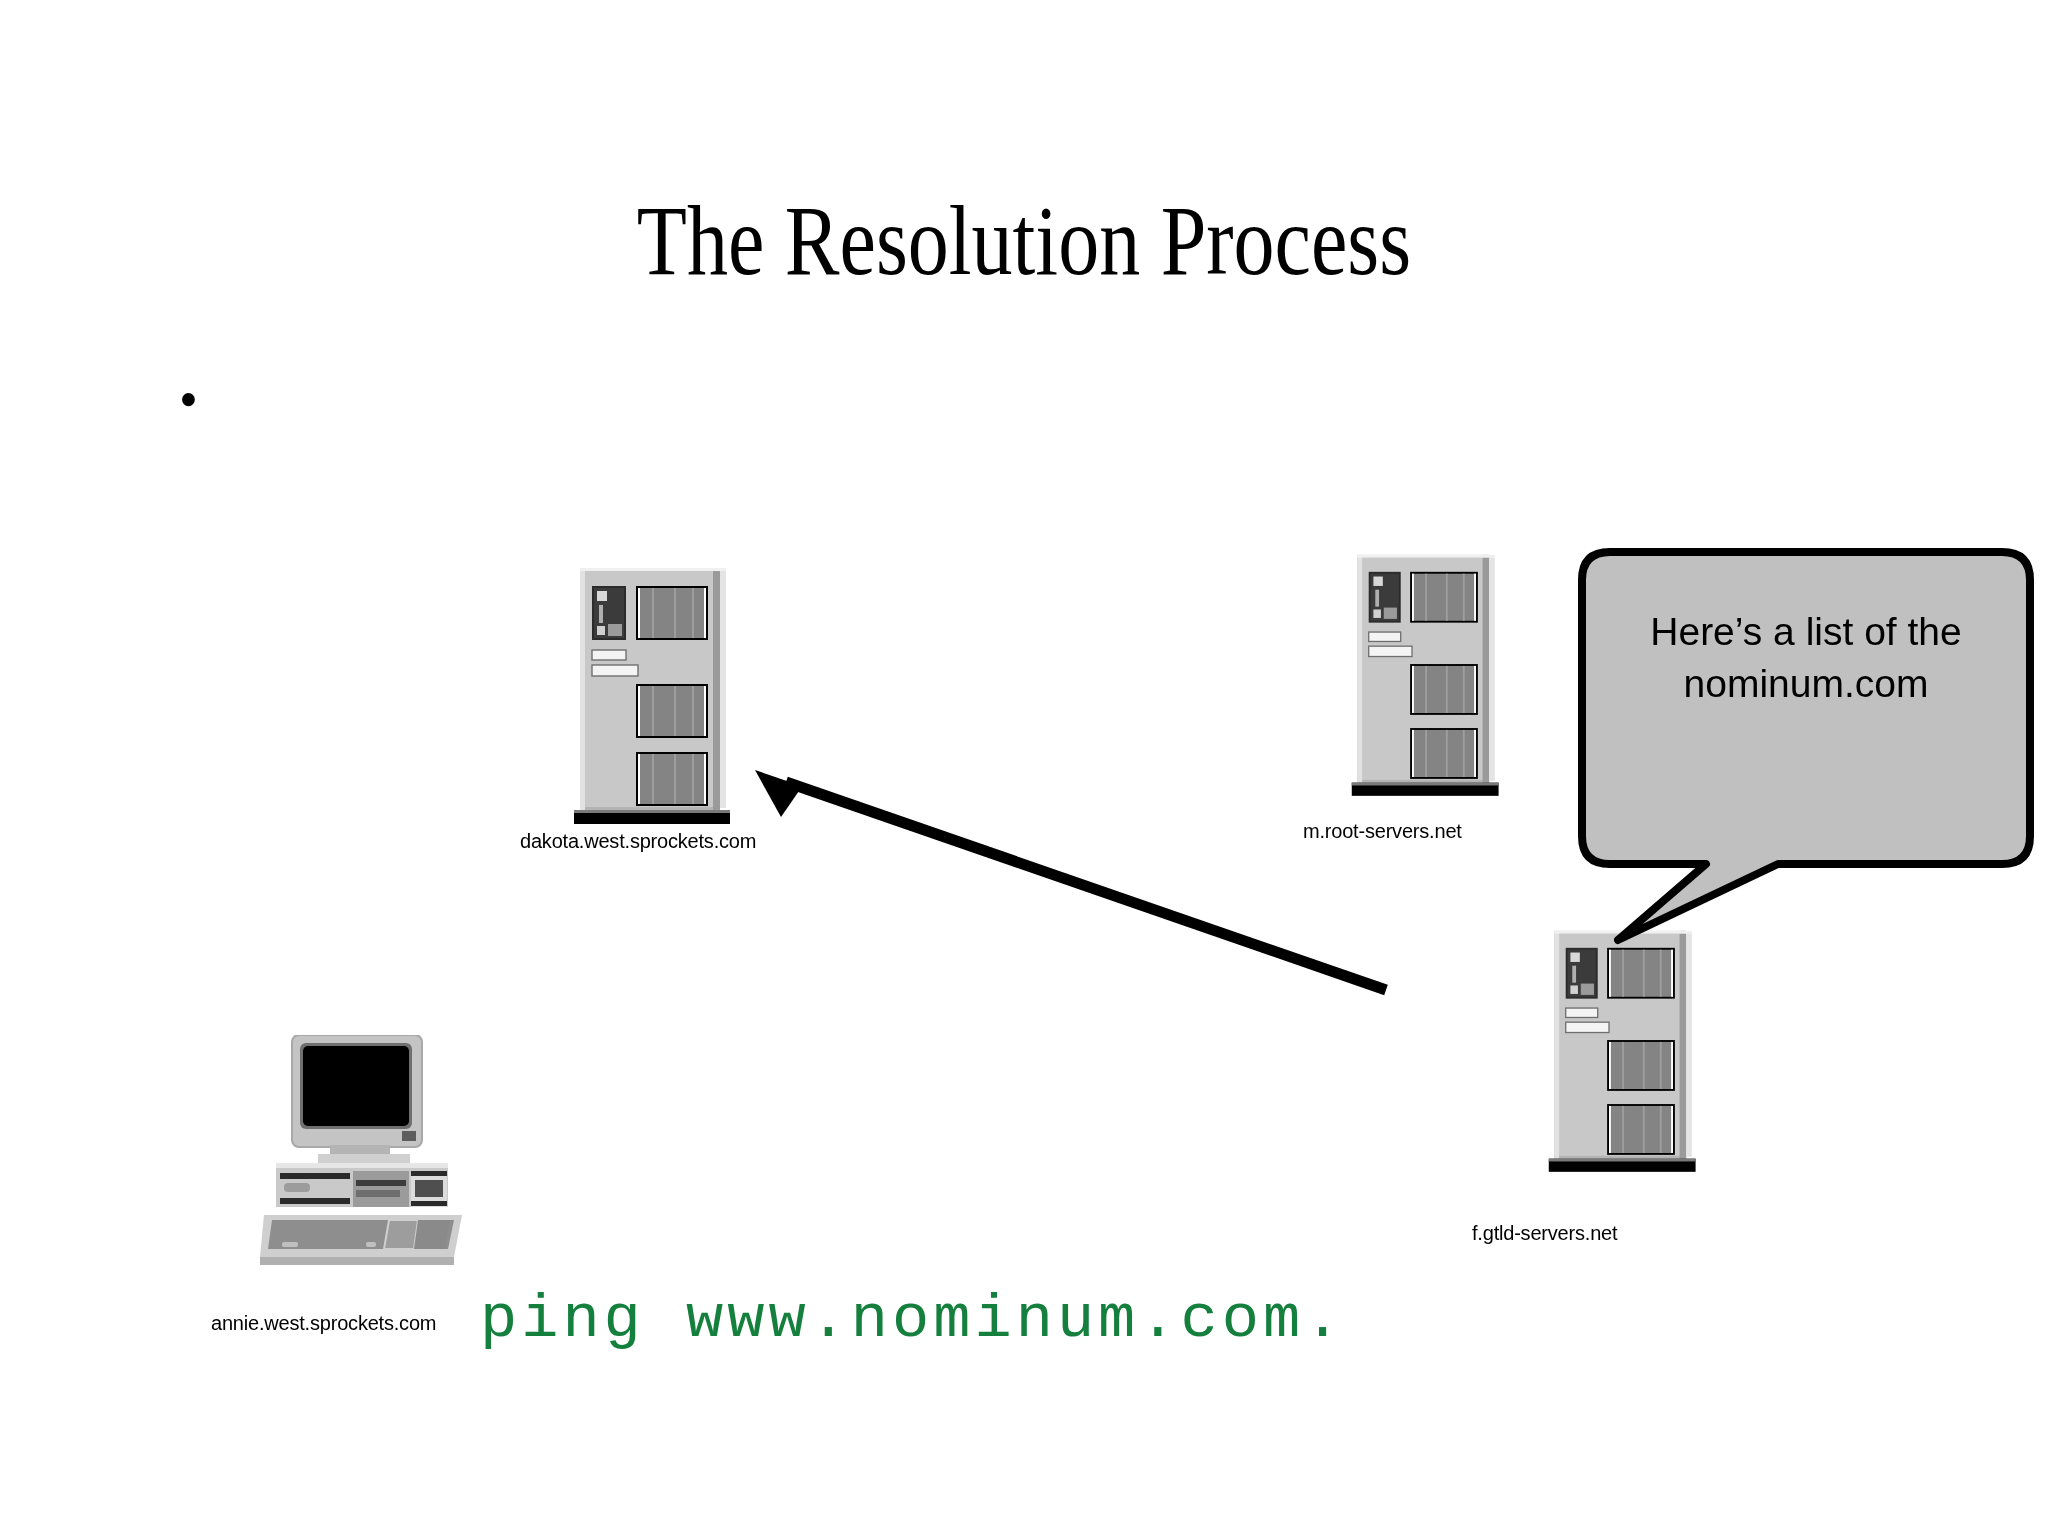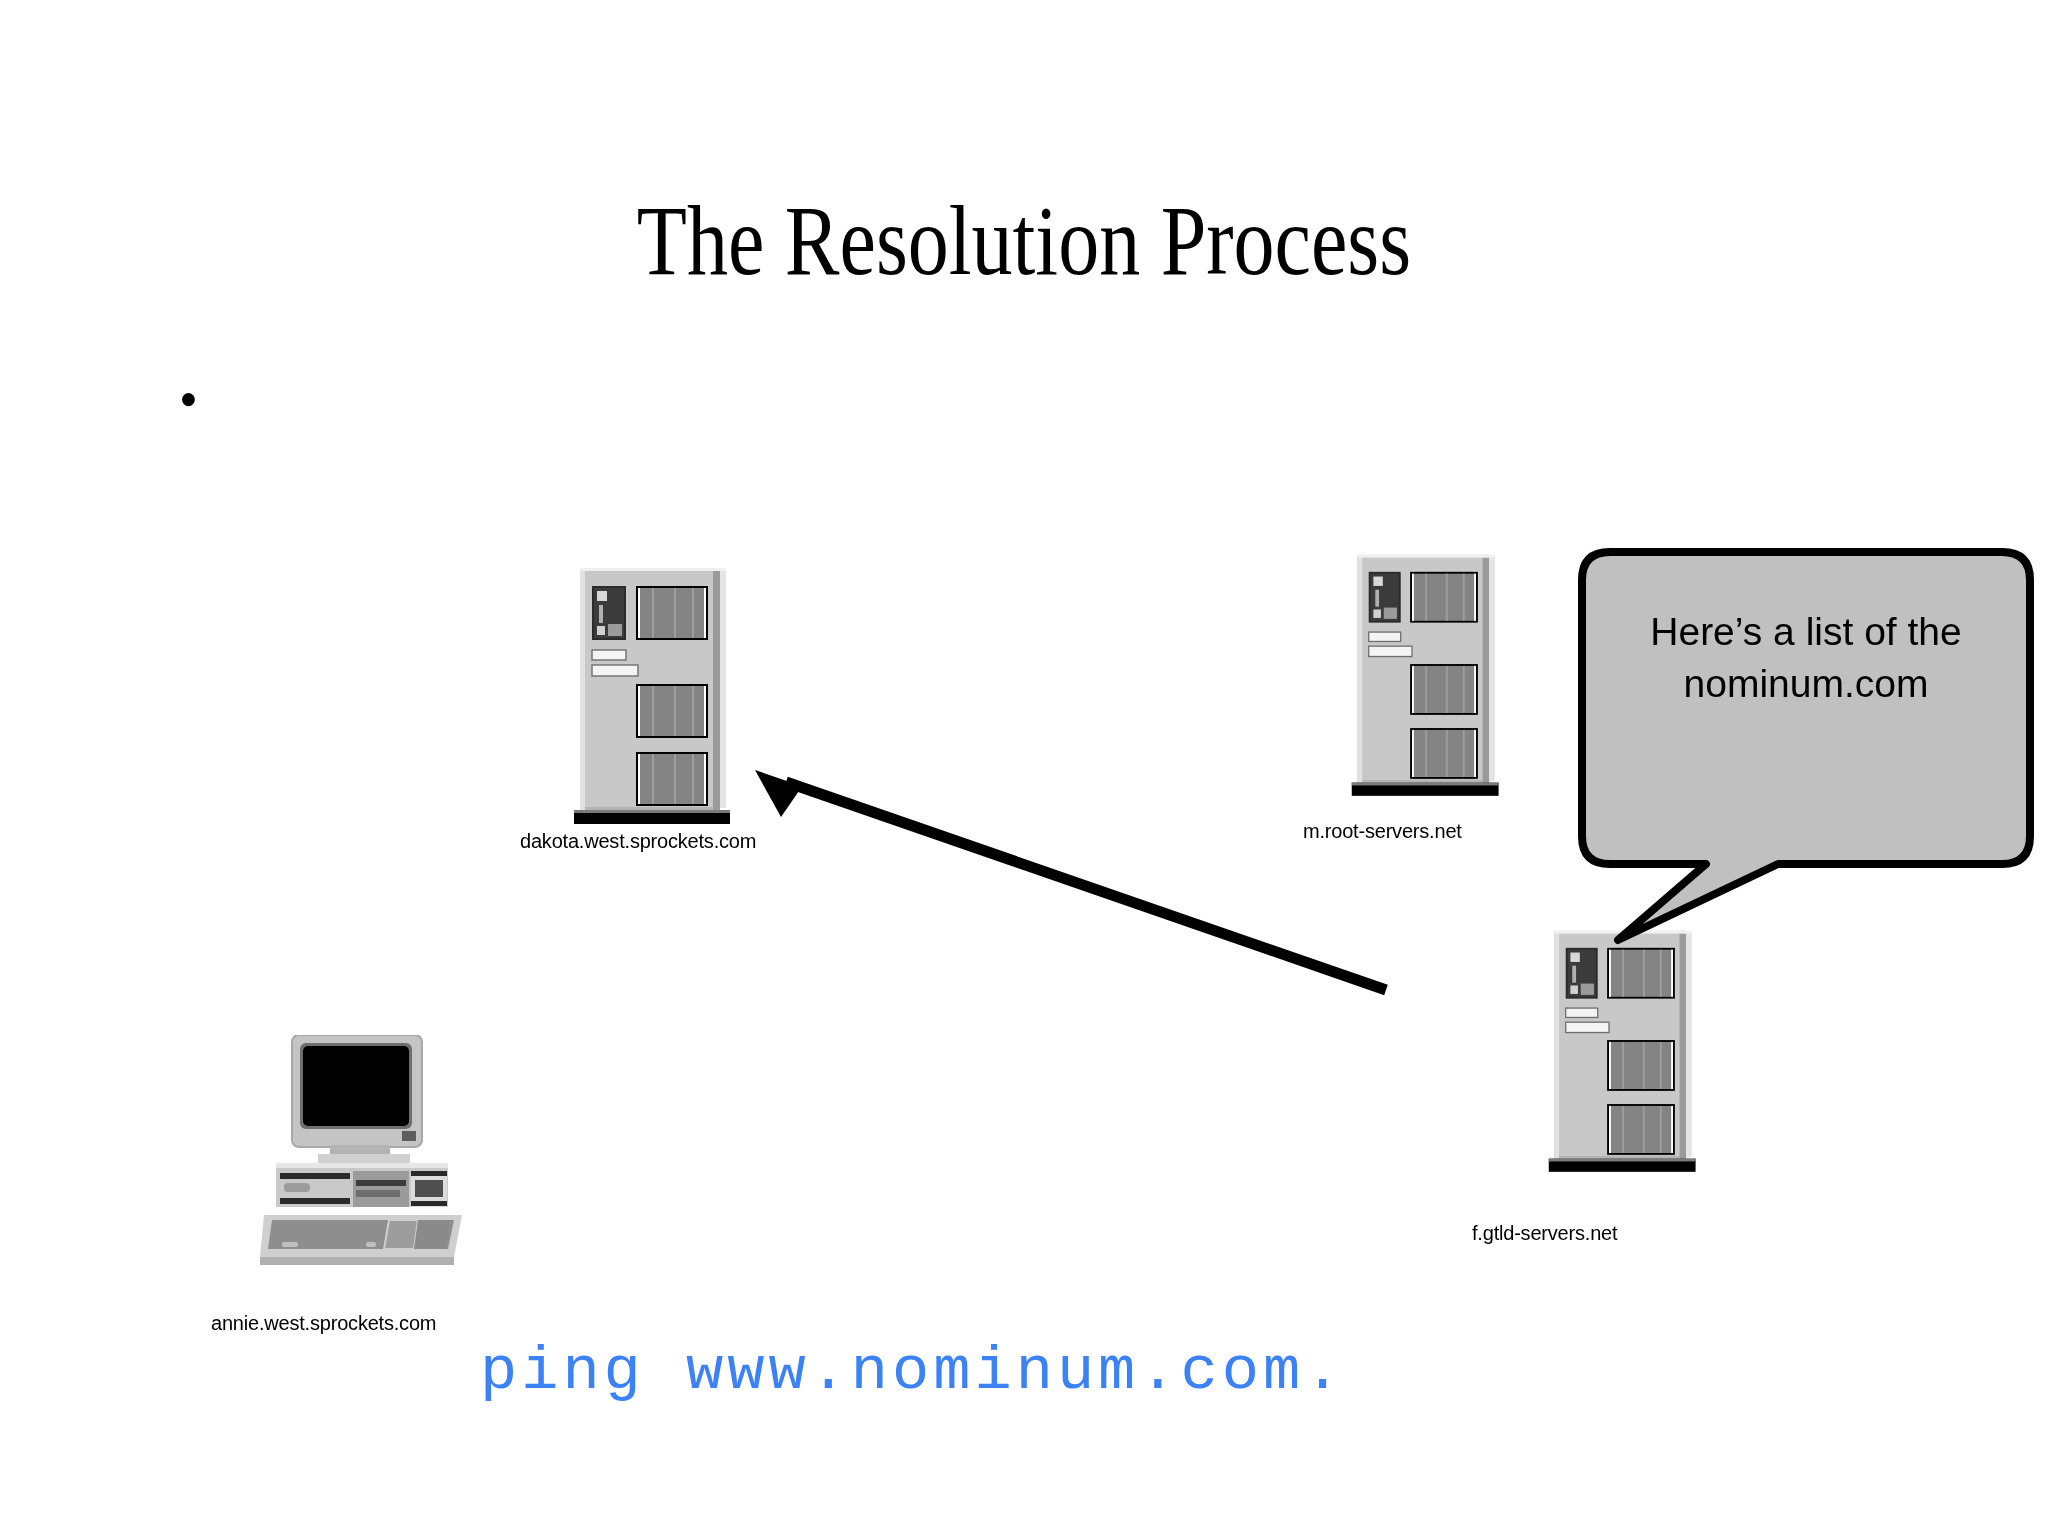--- a/index.html
+++ b/index.html
@@ -118,25 +118,25 @@
     font-size: 39px;
     line-height: 52px;
     color: #000;
   }
   #callout-text div { white-space: nowrap; }
 
   
   #command-line {
     position: absolute;
     left: 480px;
-    top: 1336px;
+    top: 1284px;
     font-family: "Liberation Mono", "DejaVu Sans Mono", monospace;
     font-size: 62px;
     letter-spacing: 4px;
-    color: #3b82f6;
+    color: #15803d;
     white-space: nowrap;
   }
 </style>
 </head>
 <body>
 
 <div id="slide">
 
   <div id="slide-title">The Resolution Process</div>
 

